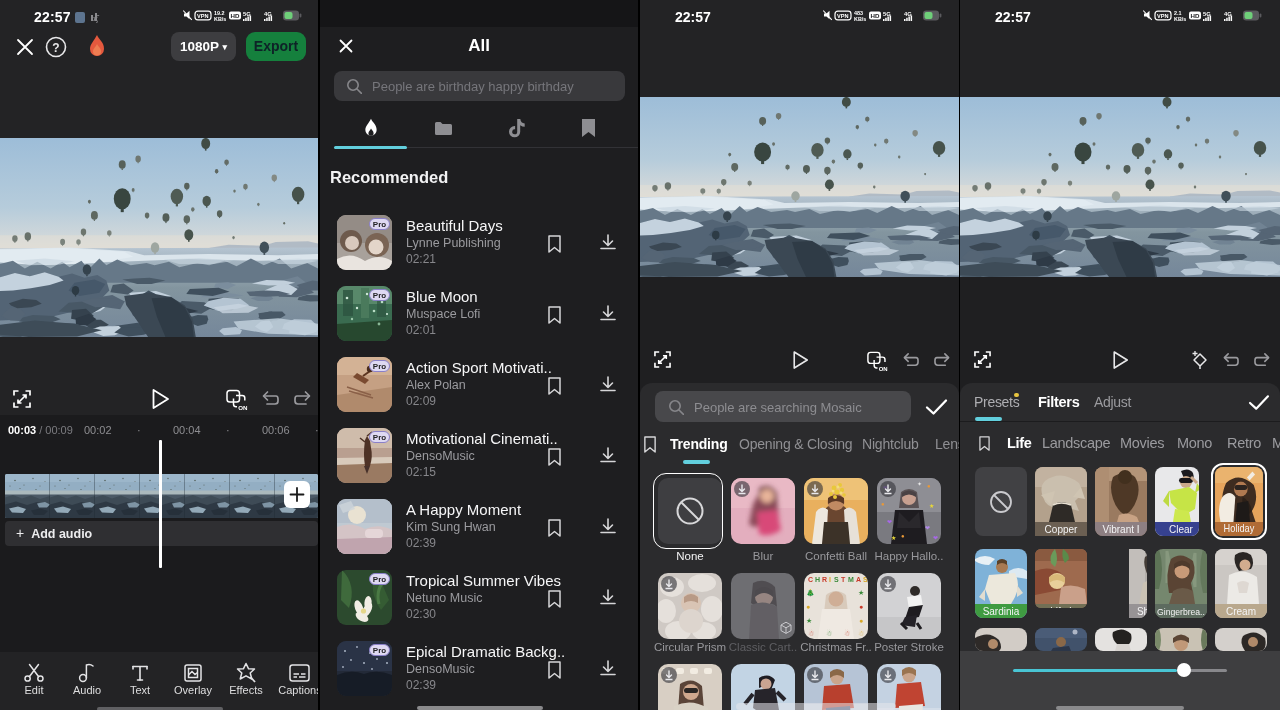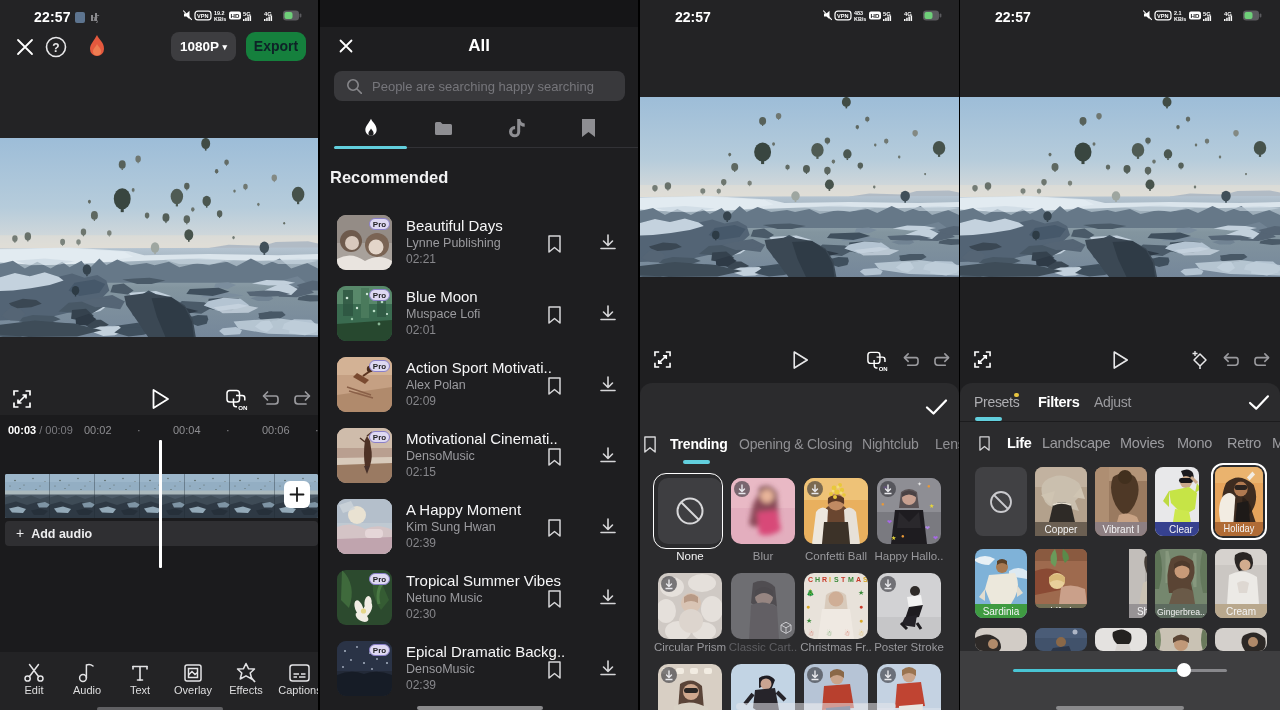--- a/index.html
+++ b/index.html
@@ -134,21 +134,21 @@
 
     <svg class="abs" style="left:19px;top:39px" width="14" height="14" viewBox="0 0 14 14">
       <path d="M1.5,1.5 L12.5,12.5 M12.5,1.5 L1.5,12.5" stroke="#fff" stroke-width="1.8" stroke-linecap="round"></path>
     </svg>
     <div class="abs" style="left:0;top:36px;width:318px;text-align:center;color:#fff;font-size:17px;font-weight:bold;">All</div>
 
     <div class="abs" style="left:14px;top:71px;width:291px;height:30px;border-radius:8px;background:#39393c;">
       <svg class="abs" style="left:12px;top:7px" width="16" height="16" viewBox="0 0 16 16">
           <use href="#icsearch"></use>
         </svg>
-      <div class="abs" style="left:38px;top:7.5px;font-size:13px;color:#76767b;">People are searching happy searching</div>
+      <div class="abs" style="left:38px;top:7.5px;font-size:13px;color:#76767b;">People are birthday happy birthday</div>
     </div>
 
     <svg class="abs" style="left:42px;top:118px" width="18" height="21" viewBox="0 0 22 26">
       <path d="M11,1 C13,6 18,8 18,15 a7,7 0 0 1 -14,0 C4,10 8,7 11,1 Z" fill="#fff"></path>
       <path d="M11,13 C12.2,15.5 14.2,16.2 14.2,18.8 a3.2,3.2 0 0 1 -6.4,0 C7.8,16.2 9.8,15.8 11,13 Z" fill="#1e1e20"></path>
     </svg>
     <svg class="abs" style="left:114px;top:121px" width="19" height="15" viewBox="0 0 19 15">
       <path d="M1,2.5 Q1,1 2.5,1 L6.5,1 L8.5,3 L16.5,3 Q18,3 18,4.5 L18,12.5 Q18,14 16.5,14 L2.5,14 Q1,14 1,12.5 Z" fill="#8e8e92"></path>
     </svg>
     <svg class="abs" style="left:189px;top:118px" width="16" height="20" viewBox="0 0 16 20">
@@ -355,20 +355,26 @@
         <use href="#iccomp"></use>
       </svg>
     <svg class="abs" style="left:262px;top:352px" width="17" height="16" viewBox="0 0 18 17">
         <use href="#icundo"></use>
       </svg>
     <svg class="abs" style="left:294px;top:352px" width="17" height="16" viewBox="0 0 18 17">
         <use href="#icredo"></use>
       </svg>
 
     <div class="abs" style="left:0;top:383px;width:319px;height:327px;background:#2b2b2d;border-radius:12px 12px 0 0;"></div>
+    <div class="abs" style="left:15px;top:391px;width:256px;height:31px;border-radius:8px;background:#48484b;">
+      <svg class="abs" style="left:13px;top:8px" width="16" height="16" viewBox="0 0 16 16">
+          <use href="#icsearch"></use>
+        </svg>
+      <div class="abs" style="left:39px;top:8.5px;font-size:13px;color:#8d8d91;">People are searching Mosaic</div>
+    </div>
     <svg class="abs" style="left:285px;top:398px" width="23" height="18" viewBox="0 0 23 18">
       <path d="M2,9.5 L8.5,15.5 L21,2.5" fill="none" stroke="#fff" stroke-width="2.3" stroke-linecap="round" stroke-linejoin="round"></path>
     </svg>
 
     <svg class="abs" style="left:3px;top:436px" width="14" height="17" viewBox="0 0 15 18">
         <use href="#icbook"></use>
       </svg>
     <div class="abs" style="left:30px;top:436px;font-size:14px;font-weight:bold;color:#fff;letter-spacing:-0.2px;">Trending</div>
     <div class="abs" style="left:99px;top:436px;font-size:14px;color:#909094;letter-spacing:-0.2px;">Opening &amp; Closing</div>
     <div class="abs" style="left:222px;top:436px;font-size:14px;color:#909094;letter-spacing:-0.2px;">Nightclub</div>

